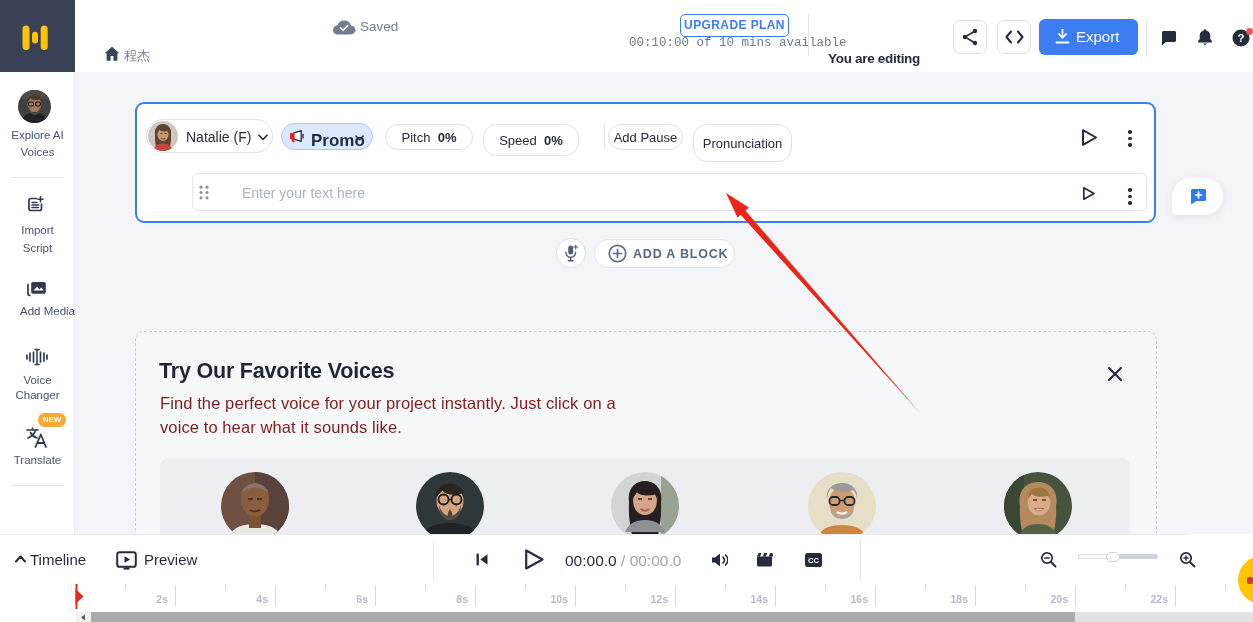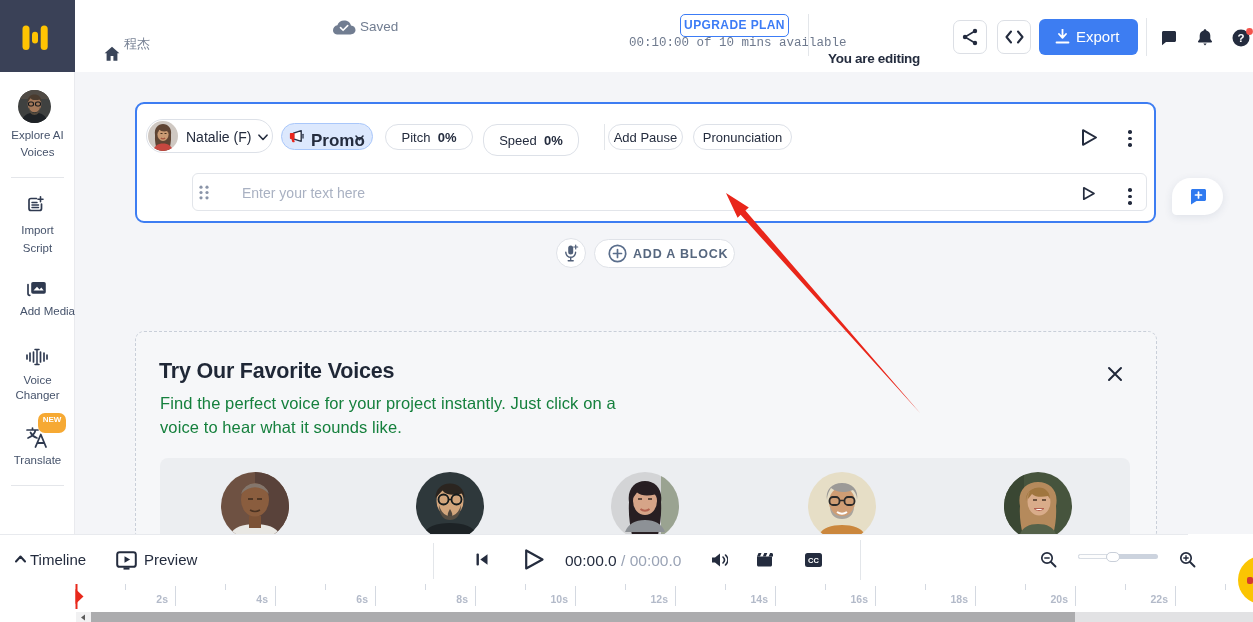--- a/index.html
+++ b/index.html
@@ -36,21 +36,21 @@
 
   <svg class="abs" style="left:257px; top:19px;" width="25" height="16" viewBox="0 0 25 16">
     <path d="M12 1.5c-3.1 0-5.7 2-6.6 4.8C2.9 6.7 1 8.8 1 11.3 1 14.2 3.3 15.5 6 15.5h12.5c2.6 0 5-1.6 5-4.4 0-2.6-2-4.3-4.5-4.5C18.4 3.3 15.5 1.5 12 1.5z" fill="#717d91"></path>
     <path d="M8.5 8.6l2.6 2.6 4.6-4.6" stroke="#fff" stroke-width="1.6" fill="none" stroke-linecap="round"></path>
   </svg>
   <div class="abs" style="left:285px; top:19px; font-size:13.5px; color:#717d91;">Saved</div>
 
   <svg class="abs" style="left:29px; top:46px;" width="16" height="16" viewBox="0 0 16 16">
     <path d="M8 .8 0.6 7.2h2v7.6h4V10h2.8v4.8h4V7.2h2z" fill="#3a4559"></path>
   </svg>
-  <div class="abs" style="left:49px; top:35px; font-size:13px; color:#7a8496;">程杰</div>
+  <div class="abs" style="left:49px; top:47px; font-size:13px; color:#7a8496;">程杰</div>
 
   <div class="abs" style="left:605px; top:14px; width:109px; height:23px; border:1.5px solid #3c7cf6; border-radius:5px; color:#3c7cf6; font-size:12px; font-weight:bold; letter-spacing:.4px; text-align:center; line-height:21px;">UPGRADE PLAN</div>
   <div class="abs" style="left:554px; top:36px; font-size:12.5px; color:#6f7a8e;font-family:Liberation Mono, monospace;">00:10:00 of 10 mins available</div>
   <div class="abs" style="left:733px; top:14px; width:1px; height:42px; background:#e3e6ea;"></div>
   <div class="abs dtext" style="left:753px; top:28px; font-size:13.5px; font-weight:bold; letter-spacing:-0.3px;margin-top:23px;">You are editing</div>
 
   <div class="abs" style="left:878px; top:20px; width:34px; height:34px; border:1px solid #dcdfe5; border-radius:7px;"></div>
   <svg class="abs" style="left:887px; top:28px;" width="17" height="18" viewBox="0 0 17 18">
     <circle cx="13" cy="3" r="2.2" fill="#232b3e"></circle>
       <circle cx="3" cy="9" r="2.2" fill="#232b3e"></circle>
@@ -136,21 +136,21 @@
     <path d="M1 7v4M4 5v8M18 5v8M21 7v4" stroke="#2f3a50" stroke-width="1.7" stroke-linecap="round"></path>
     <path d="M7.5 4v10M14.5 4v10" stroke="#2f3a50" stroke-width="1.7" stroke-linecap="round"></path>
     <path d="M9 1.5h4M9 16.5h4M11 1.5v15" stroke="#2f3a50" stroke-width="1.5" stroke-linecap="round"></path>
   </svg>
   <div class="abs" style="left:0; top:301px; width:75px; line-height:15px;">Voice<br>Changer</div>
 
   <svg class="abs" style="left:26px; top:355px;" width="22" height="21" viewBox="0 0 22 21">
     <path d="M1 3h11M6.5 1v2M9.5 3c-.6 3.2-3.4 6.3-7.5 8M4.5 5.5c1.4 2.7 3.8 4.6 6.5 5.5" stroke="#2f3a50" stroke-width="1.7" fill="none" stroke-linecap="round" stroke-linejoin="round"></path>
     <path d="M9.5 20 14.8 7.5 20 20M11.3 16h7" stroke="#2f3a50" stroke-width="1.8" fill="none" stroke-linecap="round" stroke-linejoin="round"></path>
   </svg>
-  <div class="abs" style="left:38px; top:341px; width:28px; height:20px; background:#f6a933; border-radius:7px; color:#fff; font-size:8px; font-weight:bold; line-height:14px;">NEW</div>
+  <div class="abs" style="left:38px; top:341px; width:28px; height:14px; background:#f6a933; border-radius:7px; color:#fff; font-size:8px; font-weight:bold; line-height:14px;">NEW</div>
   <div class="abs" style="left:0; top:382px; width:75px;">Translate</div>
   <div class="abs" style="left:11px; top:413px; width:53px; height:1px; background:#e4e6ea;"></div>
 </div>
 
 <div class="abs" style="left:135px; top:102px; width:1021px; height:121px; background:#fff; border:2px solid #3d7df2; border-radius:9px;"></div>
 
 <div class="abs" style="left:146px; top:119px; width:127px; height:34px; border:1px solid #dde1e8; border-radius:17px; background:#fff;"></div>
 <svg class="abs" style="left:148px; top:121px;" width="30" height="30" viewBox="0 0 30 30">
   <defs>
       <clipPath id="navc">
@@ -181,21 +181,21 @@
 </svg>
 <div class="abs dtext" style="left:311px; top:131px; font-size:17px; font-weight:bold;">Promo</div>
 <svg class="abs" style="left:355px; top:135px;" width="9" height="6" viewBox="0 0 9 6">
     <path d="M1 1 4.5 4.8 8 1" stroke="#242c3e" stroke-width="1.5" fill="none" stroke-linecap="round" stroke-linejoin="round"></path>
   </svg>
 
 <div class="pill" style="left:385px; top:124px; width:88px; height:26px;">Pitch&nbsp;&nbsp;<b>0%</b></div>
 <div class="pill" style="left:483px; top:124px; width:96px; height:32px;">Speed&nbsp;&nbsp;<b>0%</b></div>
 <div class="abs" style="left:604px; top:124px; width:1px; height:26px; background:#e3e6ea;"></div>
 <div class="pill" style="left:608px; top:124px; width:75px; height:26px;">Add Pause</div>
-<div class="pill" style="left:693px; top:124px; width:99px; height:26px;">Pronunciation</div>
+<div class="pill" style="left:693px; top:124px; width:99px; height:38px;">Pronunciation</div>
 
 <svg class="abs" style="left:1081px; top:128px;" width="17" height="19" viewBox="0 0 17 19">
   <path d="M2 2.2v14.6L15 9.5z" fill="none" stroke="#242c3e" stroke-width="2" stroke-linejoin="round"></path>
 </svg>
 <div class="abs kebab" style="left:1128px; top:127px; width:4px;">
     <i></i>
     <i></i>
     <i></i>
   </div>
 
@@ -231,21 +231,21 @@
   <circle cx="9.5" cy="9.5" r="8.2" fill="none" stroke="#5a6e8c" stroke-width="1.7"></circle>
   <path d="M9.5 5.5v8M5.5 9.5h8" stroke="#5a6e8c" stroke-width="1.7" stroke-linecap="round"></path>
 </svg>
 <div class="abs" style="left:633px; top:247px; font-size:12.5px; font-weight:bold; letter-spacing:.8px; color:#56677f;">ADD A BLOCK</div>
 
 <div class="abs" style="left:135px; top:331px; width:1022px; height:210px; background:#f6f7f9; border:1.5px dashed #c9cfd9; border-radius:9px;"></div>
 <div class="abs" style="left:159px; top:359px; font-size:21.5px; font-weight:bold; color:#1f2736; letter-spacing:-0.2px;">Try Our Favorite Voices</div>
 <svg class="abs" style="left:1107px; top:366px;" width="16" height="16" viewBox="0 0 16 16">
   <path d="M2 2l12 12M14 2 2 14" stroke="#20283a" stroke-width="2" stroke-linecap="round"></path>
 </svg>
-<div class="abs" style="left:160px; top:392px; font-size:16.5px; color:#15803d; line-height:23.5px; letter-spacing:.1px;">Find the perfect voice for your project instantly. Just click on a<br>voice to hear what it sounds like.</div>
+<div class="abs" style="left:160px; top:392px; font-size:16.5px; color:#7f1d1d; line-height:23.5px; letter-spacing:.1px;">Find the perfect voice for your project instantly. Just click on a<br>voice to hear what it sounds like.</div>
 
 <div class="abs" style="left:160px; top:458px; width:970px; height:76px; background:#eceef1; border-radius:8px 8px 0 0;"></div>
 
 <svg class="abs" style="left:221px; top:472px;" width="68" height="62" viewBox="0 0 68 62">
   <defs>
       <clipPath id="av1">
         <circle cx="34" cy="34" r="34"></circle>
       </clipPath>
     </defs>
   <g clip-path="url(#av1)">

